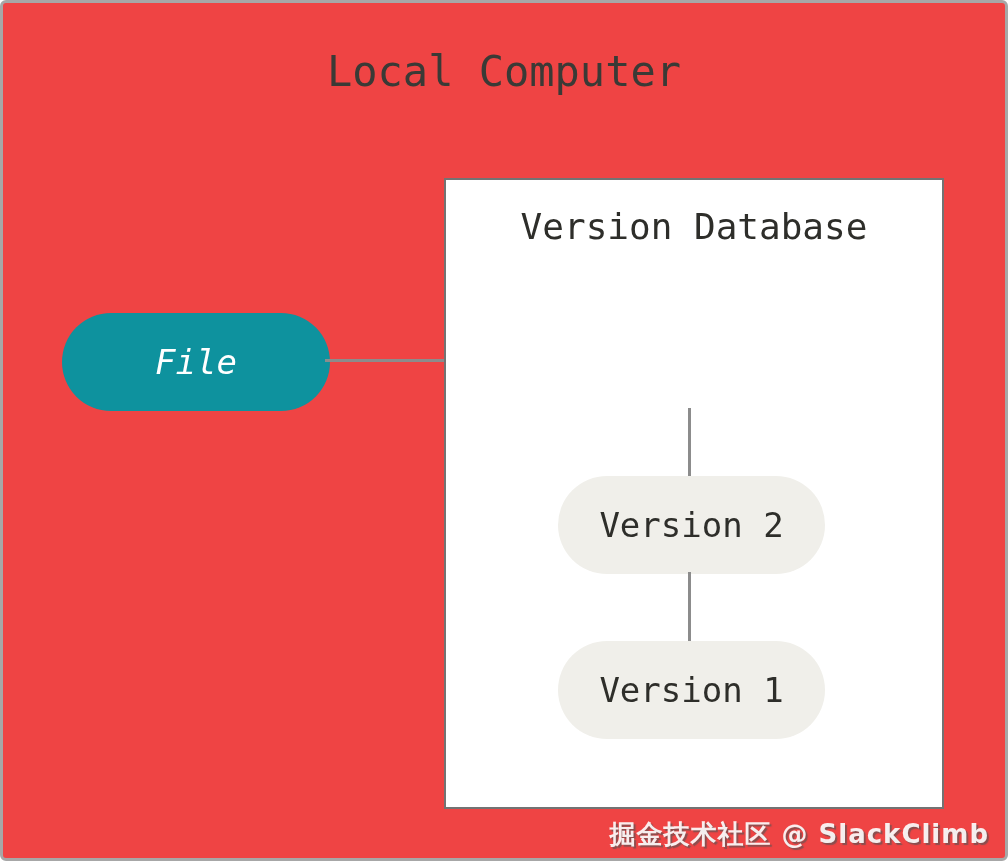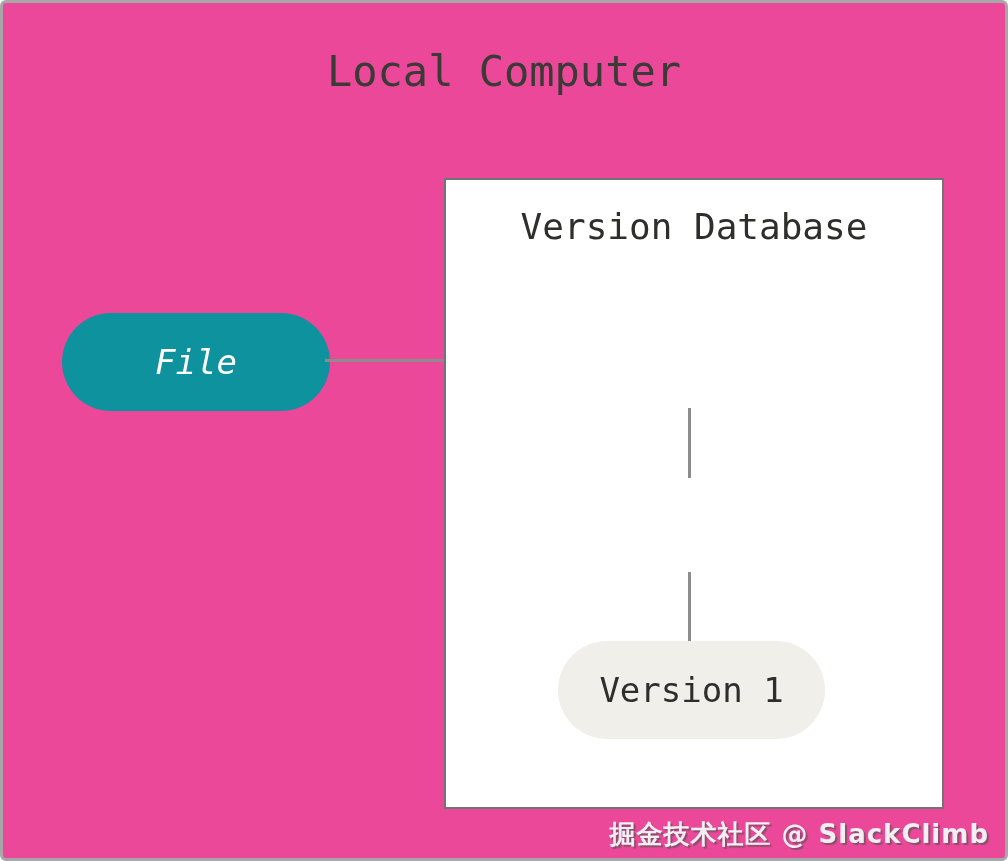--- a/index.html
+++ b/index.html
@@ -5,21 +5,21 @@
   html, body {
     margin: 0;
     padding: 0;
     background: #ffffff;
   }
   .canvas {
     position: relative;
     width: 1008px;
     height: 861px;
     box-sizing: border-box;
-    background: #ec4899;
+    background: #ef4444;
     border: 3px solid #a7a7a7;
     border-radius: 6px;
     overflow: hidden;
     font-family: "DejaVu Sans Mono", "Liberation Mono", monospace;
     color: #32322e;
   }
   .diagram-title {
     position: absolute;
     top: 48px;
     left: 0;
@@ -135,20 +135,23 @@
 
   <div class="connector h-conn"></div>
 
   <div class="db-box">
     <div class="db-title">Version Database</div>
   </div>
 
 
   <div class="connector v-conn-a"></div>
 
+  <div class="pill version-pill v2">
+    <span>Version 2</span>
+  </div>
 
   <div class="connector v-conn-b"></div>
 
   <div class="pill version-pill v1">
     <span>Version 1</span>
   </div>
 
   <div class="watermark">掘金技术社区 @ SlackClimb</div>
 
 </div>

